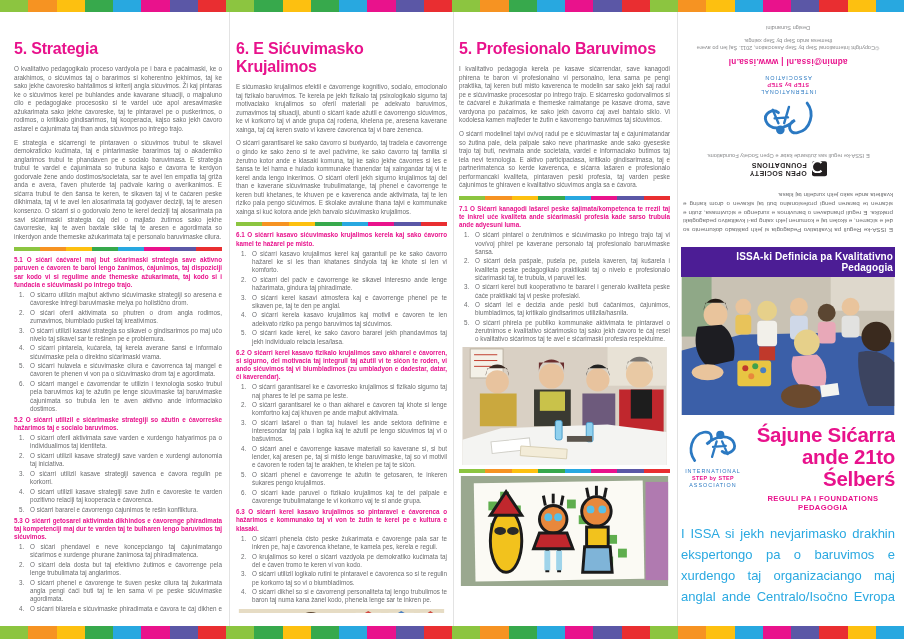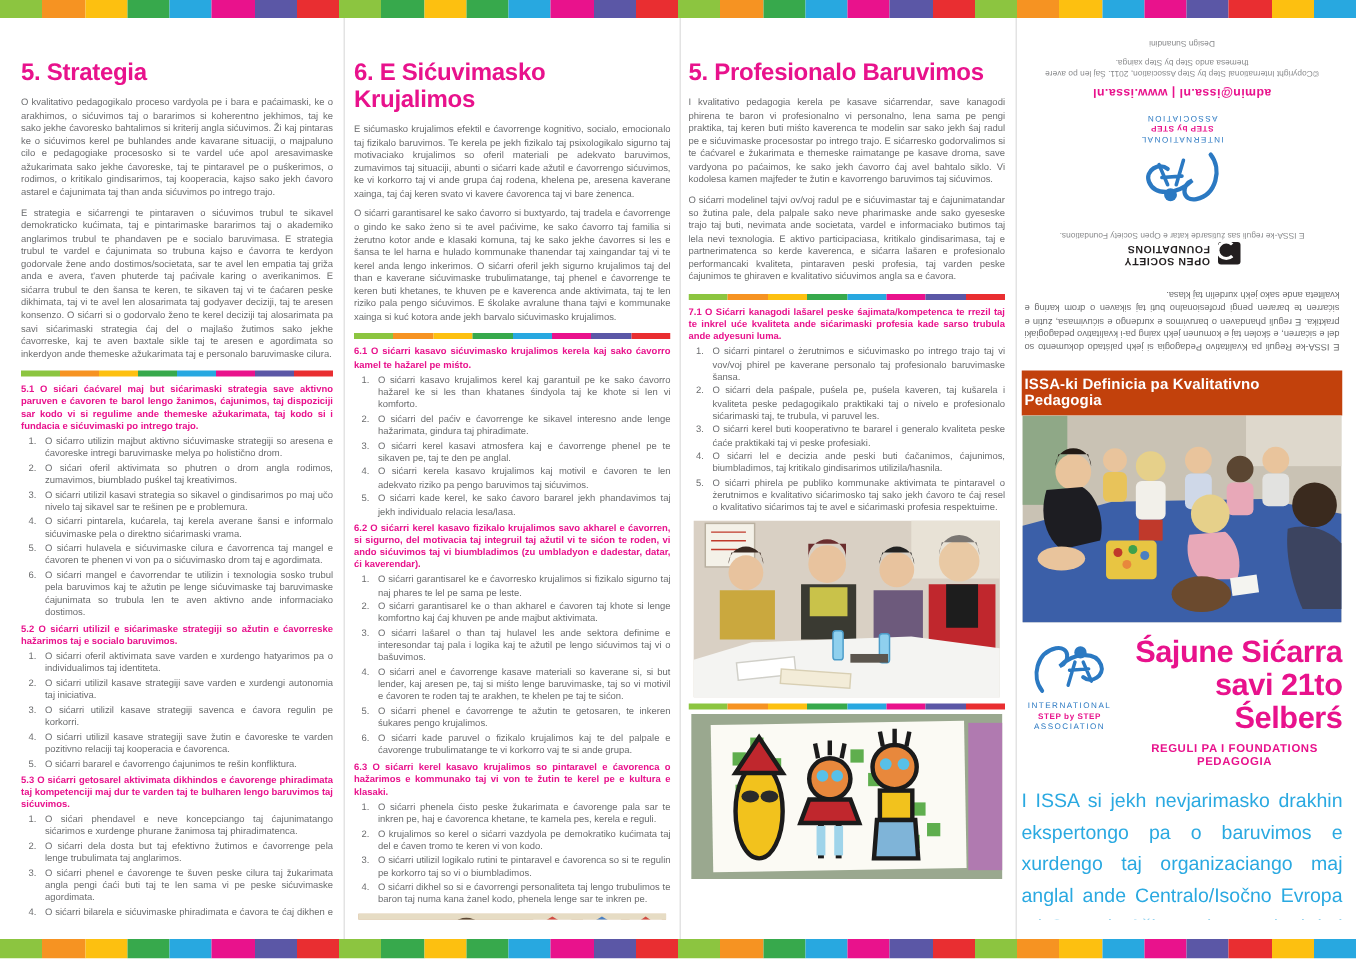--- a/index.html
+++ b/index.html
@@ -39,21 +39,21 @@
   .osf-mark{width:15px;height:15px;background:#231f20;border-radius:2px;position:relative;flex:none;}
   .osf-mark::after{content:"";position:absolute;left:3px;top:3px;width:9px;height:9px;border:2px solid #fff;border-left-color:transparent;border-radius:50%;}
   .osf-text{font-size:7px;font-weight:bold;color:#231f20;text-align:left;line-height:1.15;letter-spacing:.4px;}
   .tiny{font-size:5.6px;color:#8a8b8d;line-height:1.35;}
   .issa-block{margin:10px 0 8px;}
   .issa-lines{font-size:5.4px;line-height:1.3;letter-spacing:1px;color:#2b79c2;}
   .issa-lines .mid{color:var(--magenta);font-weight:bold;letter-spacing:.4px;}
   .contact{font-size:8.2px;font-weight:bold;color:var(--magenta);margin:8px 0 6px;letter-spacing:.3px;}
   .copyright{margin-bottom:5px;}
   .about-rotated{font-size:6.2px;line-height:1.4;text-align:justify;color:var(--body);margin:14px 2px 12px;}
-  .banner{background:#c2410c;color:#fff;font-weight:bold;font-size:10px;text-align:left;padding:4px 2px;letter-spacing:.1px;}
+  .banner{background:#4c1d95;color:#fff;font-weight:bold;font-size:10px;text-align:right;padding:4px 2px;letter-spacing:.1px;}
   .cover{display:flex;align-items:flex-start;gap:6px;margin-top:9px;}
   .cover-logo{width:64px;flex:none;text-align:center;}
   .cover-title-wrap{flex:1;text-align:right;}
   .cover-title{font-size:20.5px;font-weight:bold;color:var(--magenta);line-height:1.08;letter-spacing:-0.3px;}
   .cover-subtitle{font-size:7.6px;font-weight:bold;color:var(--magenta);letter-spacing:.4px;margin-top:4px;text-align:center;}
   .cover-intro{color:var(--blue);font-size:13px;line-height:1.62;text-align:justify;margin-top:11px;}
 </style>
 </head>
 <body>
 
@@ -464,20 +464,20 @@
       </svg>
       <div class="issa-lines">
         <div>INTERNATIONAL</div>
         <div class="mid">STEP by STEP</div>
         <div>ASSOCIATION</div>
       </div>
     </div>
     <div class="cover-title-wrap">
       <div class="cover-title">
         <div>Śajune Sićarra</div>
-        <div>savi 21to Śelberś</div>
+        <div>ande 21to Śelberś</div>
       </div>
       <div class="cover-subtitle">REGULI PA I FOUNDATIONS PEDAGOGIA</div>
     </div>
   </div>
 
   <div class="cover-intro">I ISSA si jekh nevjarimasko drakhin ekspertongo pa o baruvimos e xurdengo taj organizaciango maj anglal ande Centralo/Isočno Evropa taj Centralo Ažia, so kerena buti, kaj sako jekh ćavorro te śaj aresel sićuvimos ande kvalitativno xurdelina.</div>
 </div>
 
 </body></html>

